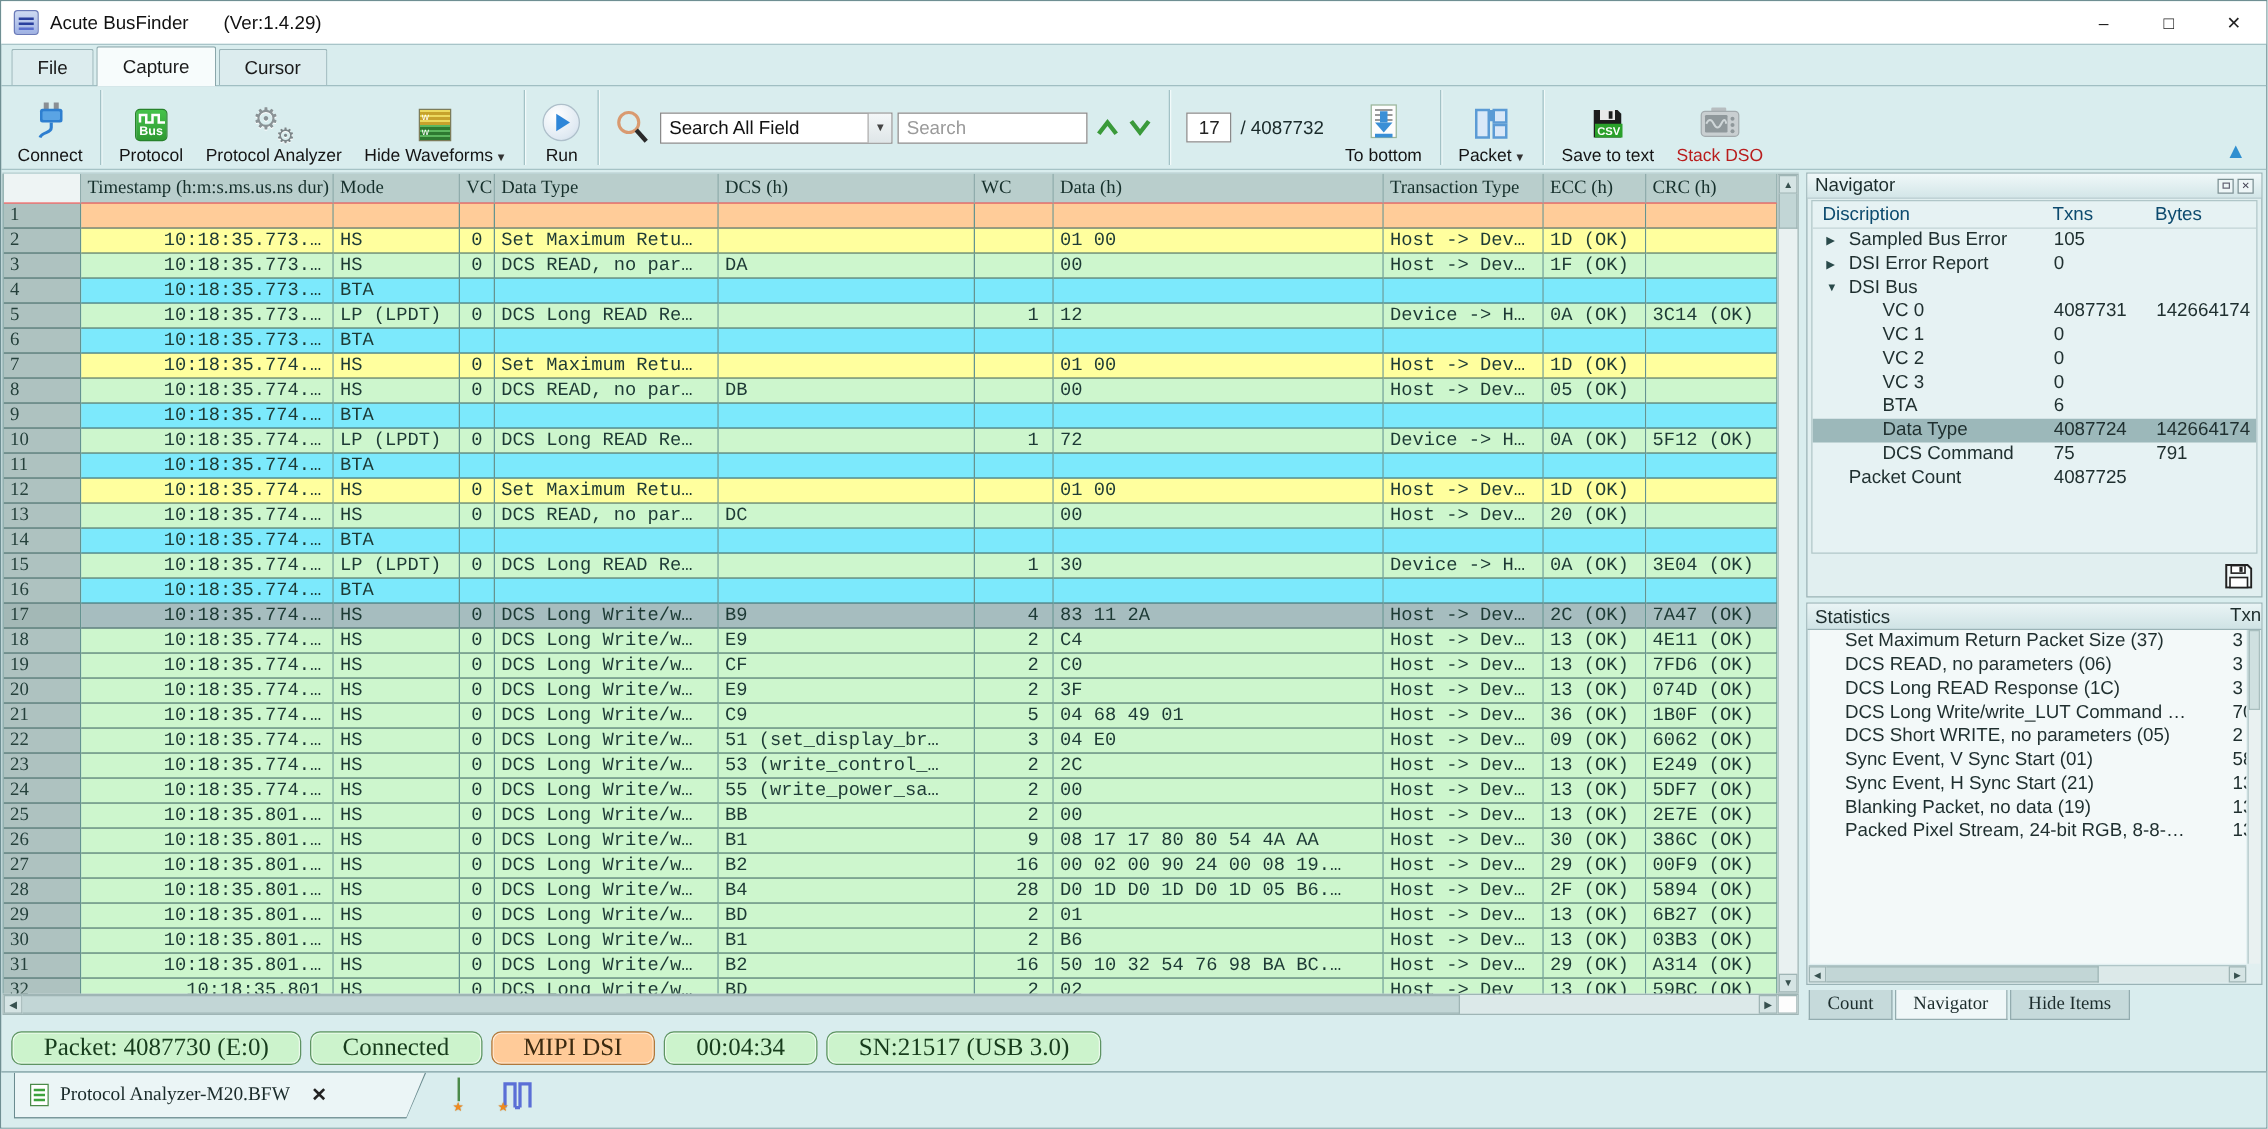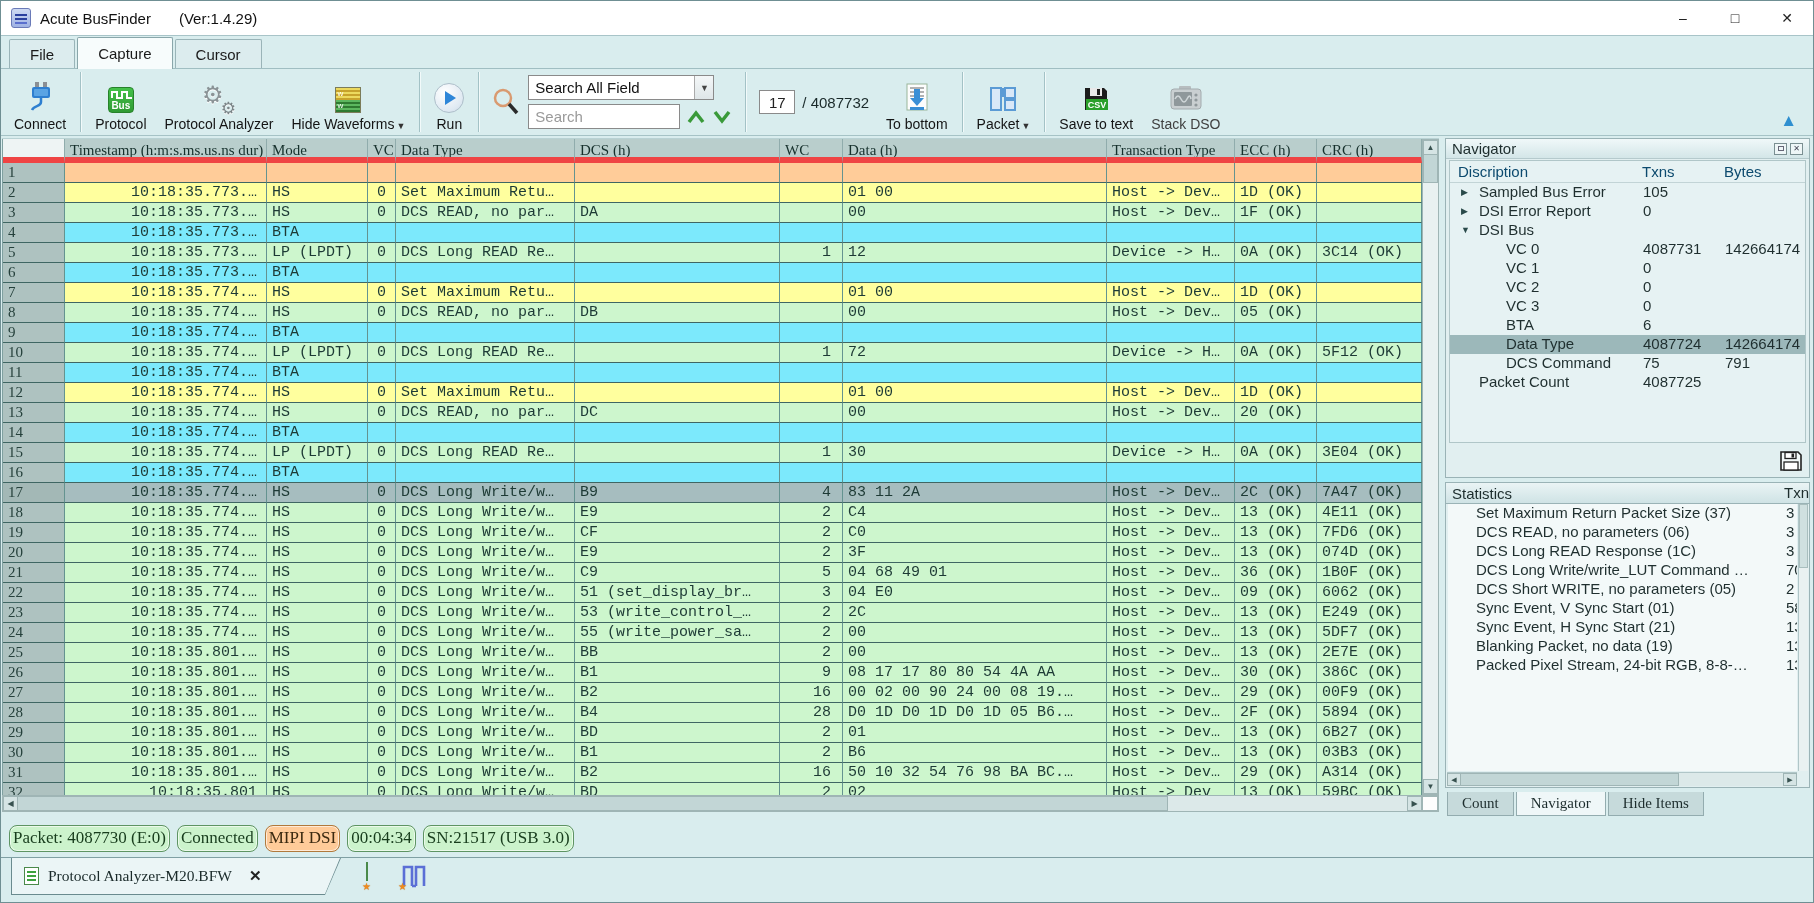--- a/index.html
+++ b/index.html
@@ -20,25 +20,25 @@
   .frame{position:absolute;top:34px;left:0;right:0;bottom:0;border-top:1px solid #a8c4c8}
 
   
   .menubar{position:absolute;top:0;left:0;right:0;height:33px;padding-left:8px;display:flex;align-items:flex-end;border-bottom:1px solid #a0bec2}
   .mtab{position:relative;z-index:1;height:29px;padding:0 20px;display:flex;align-items:center;font-size:15px;color:#1a1a1a;background:#dcecee;border:1px solid #9ab4b8;border-bottom:none;margin-right:2px;border-radius:2px 2px 0 0}
   .mtab.active{height:32px;background:#f7fcfc;margin-bottom:-1px;border-color:#8aa6aa;padding-bottom:1px}
 
   
   .toolbar{position:absolute;top:33px;left:0;right:0;height:67px;display:flex;align-items:center;padding-left:4px;border-bottom:1px solid #a6c3c6}
   .tool{display:flex;flex-direction:column;align-items:center;justify-content:flex-end;gap:3px;padding:0 9px;height:60px;font-size:14px;color:#141414;white-space:nowrap}
-  .tool.disabled{color:#404040}
+  .tool.disabled{color:#b91c1c}
   .tsep{width:1px;align-self:stretch;margin:3px 5px;background:#a3c2c6;box-shadow:1px 0 0 #f2fafa}
   .ddglyph{font-size:9px;color:#333;margin-left:2px}
   .searchgrp{display:flex;align-items:center;gap:8px;padding:0 8px}
-  .searchcol{display:flex;flex-direction:column;gap:4px}
+  .searchcol{display:flex;flex-direction:row;gap:4px}
   .selectbox{width:186px;height:25px;background:#fff;border:1px solid #8a8a8a;display:flex;align-items:center;font-size:15px;color:#111}
   .selectbox .stext{flex:1;padding-left:6px;overflow:hidden;white-space:nowrap}
   .selectbtn{width:19px;height:23px;background:linear-gradient(#f4f7f8,#dfe6e8);border-left:1px solid #aaa;display:flex;align-items:center;justify-content:center;font-size:9px;color:#444}
   .searchrow{display:flex;align-items:center;gap:6px}
   .searchinput{width:152px;height:25px;border:1px solid #8a8a8a;font-size:15px;padding-left:6px;color:#222;font-family:Liberation Sans, sans-serif}
   .searchinput::placeholder{color:#9a9a9a}
   .posgrp{display:flex;align-items:center;gap:7px;padding:0 8px;font-size:15px;color:#1a2a2a}
   .posinput{width:36px;height:24px;border:1px solid #8a8a8a;text-align:center;font-size:15px;background:#fff;color:#222;font-family:"Liberation Sans",sans-serif}
   .collapse-up{position:absolute;right:16px;bottom:6px;font-size:17px;color:#2f8fd0;line-height:1}
 
@@ -59,21 +59,21 @@
   .proto-icn svg{position:absolute;top:1px;left:1px}
   .proto-icn b{position:absolute;bottom:1px;left:0;right:0;text-align:center;color:#fff;font-size:10px;font-weight:bold}
 
   
   .main{position:absolute;top:100px;left:1px;right:1px;height:680px}
 
   
   .table-pane{position:absolute;left:0;top:2px;width:1437px;height:673px;background:#cfe0e0;border-top:1px solid #b9d2d4}
   .tgrid{position:absolute;left:0;top:0;width:1420px;height:656px;overflow:hidden;border-left:1px solid #7fa0a0}
   .hrow{display:flex;height:24px;line-height:23px;font-family:"Liberation Serif",serif;font-size:15px;color:#16302c;background:#b9cecc}
-  .hcell{flex:0 0 auto;border-right:1px solid #90acac;border-bottom:6px solid #ef4444;padding-left:5px;overflow:hidden;white-space:nowrap}
+  .hcell{flex:0 0 auto;border-right:1px solid #90acac;border-bottom:1px solid #ef4444;padding-left:5px;overflow:hidden;white-space:nowrap}
   .hrow .c-num{background:#eef4f4}
   .trow{display:flex;height:20px;line-height:19px;font-family:"Liberation Mono",monospace;font-size:15px;color:#1d3a35}
   .tcell{flex:0 0 auto;border-right:1px solid #649390;border-bottom:1px solid #3f6663;overflow:hidden;white-space:nowrap;padding-left:5px}
   .c-num{width:62px}
   .trow .c-num{background:#aec2c0;font-family:"Liberation Serif",serif;color:#25403b}
   .c-ts{width:202px}
   .trow .c-ts{text-align:right;padding-right:9px}
   .c-mode{width:101px}
   .c-vc{width:28px}.trow .c-vc{padding-left:9px}
   .c-dtype{width:179px}
@@ -136,21 +136,21 @@
   .stats-hscroll{position:absolute;left:1px;right:12px;bottom:1px;height:14px;background:#dce9e9;border-top:1px solid #b0c6c8;display:flex}
   .stats-hscroll .sbtn{width:14px;height:13px;font-size:7px}
   .stats-hthumb{width:218px;height:13px;background:#c2d6d6;border:1px solid #9fb5b5;border-left:none}
 
   .right-tabs{position:absolute;left:4px;top:656px;height:24px;display:flex;gap:2px}
   .rtab{height:24px;padding:0 14px;display:flex;align-items:center;font-family:"Liberation Serif",serif;font-size:15px;color:#1d2d2d;background:#c6dadb;border:1px solid #93acaf;border-top:none}
   .rtab.active{background:#eff7f8}
 
   
   .statusbar{position:absolute;left:0;right:0;top:780px;height:44px;display:flex;align-items:center;gap:7px;padding-left:8px}
-  .badge{height:27px;display:flex;align-items:center;padding:0 3px;border-radius:8px;font-family:"Liberation Serif",serif;font-size:17px;white-space:nowrap;box-shadow:inset 0 0 0 1px rgba(255,255,255,.6)}
+  .badge{height:27px;display:flex;align-items:center;padding:0 25px;border-radius:8px;font-family:"Liberation Serif",serif;font-size:20px;white-space:nowrap;box-shadow:inset 0 0 0 1px rgba(255,255,255,.6)}
   .badge.green{background:#ccf3cc;border:1px solid #5e9463;color:#173c1c}
   .badge.orange{background:#ffcb99;border:1px solid #b0793c;color:#3c2a10}
 
   
   .bottombar{position:absolute;left:0;right:0;bottom:0;height:45px;border-top:1px solid #7f9fa3;background:#d9edee}
   .filetab-wrap{position:absolute;left:10px;top:0;width:330px;height:37px;clip-path:polygon(0 0,100% 0,calc(100% - 16px) 100%,0 100%);background:#6a8b8f}
   .filetab{position:absolute;left:1px;top:0;right:1px;bottom:1px;clip-path:polygon(0 0,100% 0,calc(100% - 15px) 100%,0 100%);background:#ebf5f6;display:flex;align-items:center;gap:9px;padding-left:12px;font-family:"Liberation Serif",serif;font-size:15.5px;color:#1a2a2a}
   .doc-icn{width:15px;height:18px;background:#fff;border:1px solid #4a8a4a;position:relative;flex:0 0 auto}
   .doc-icn i{position:absolute;left:2px;right:2px;height:2px;background:#3da23d}
   .doc-icn i:nth-child(1){top:3px}.doc-icn i:nth-child(2){top:7px}.doc-icn i:nth-child(3){top:11px}

